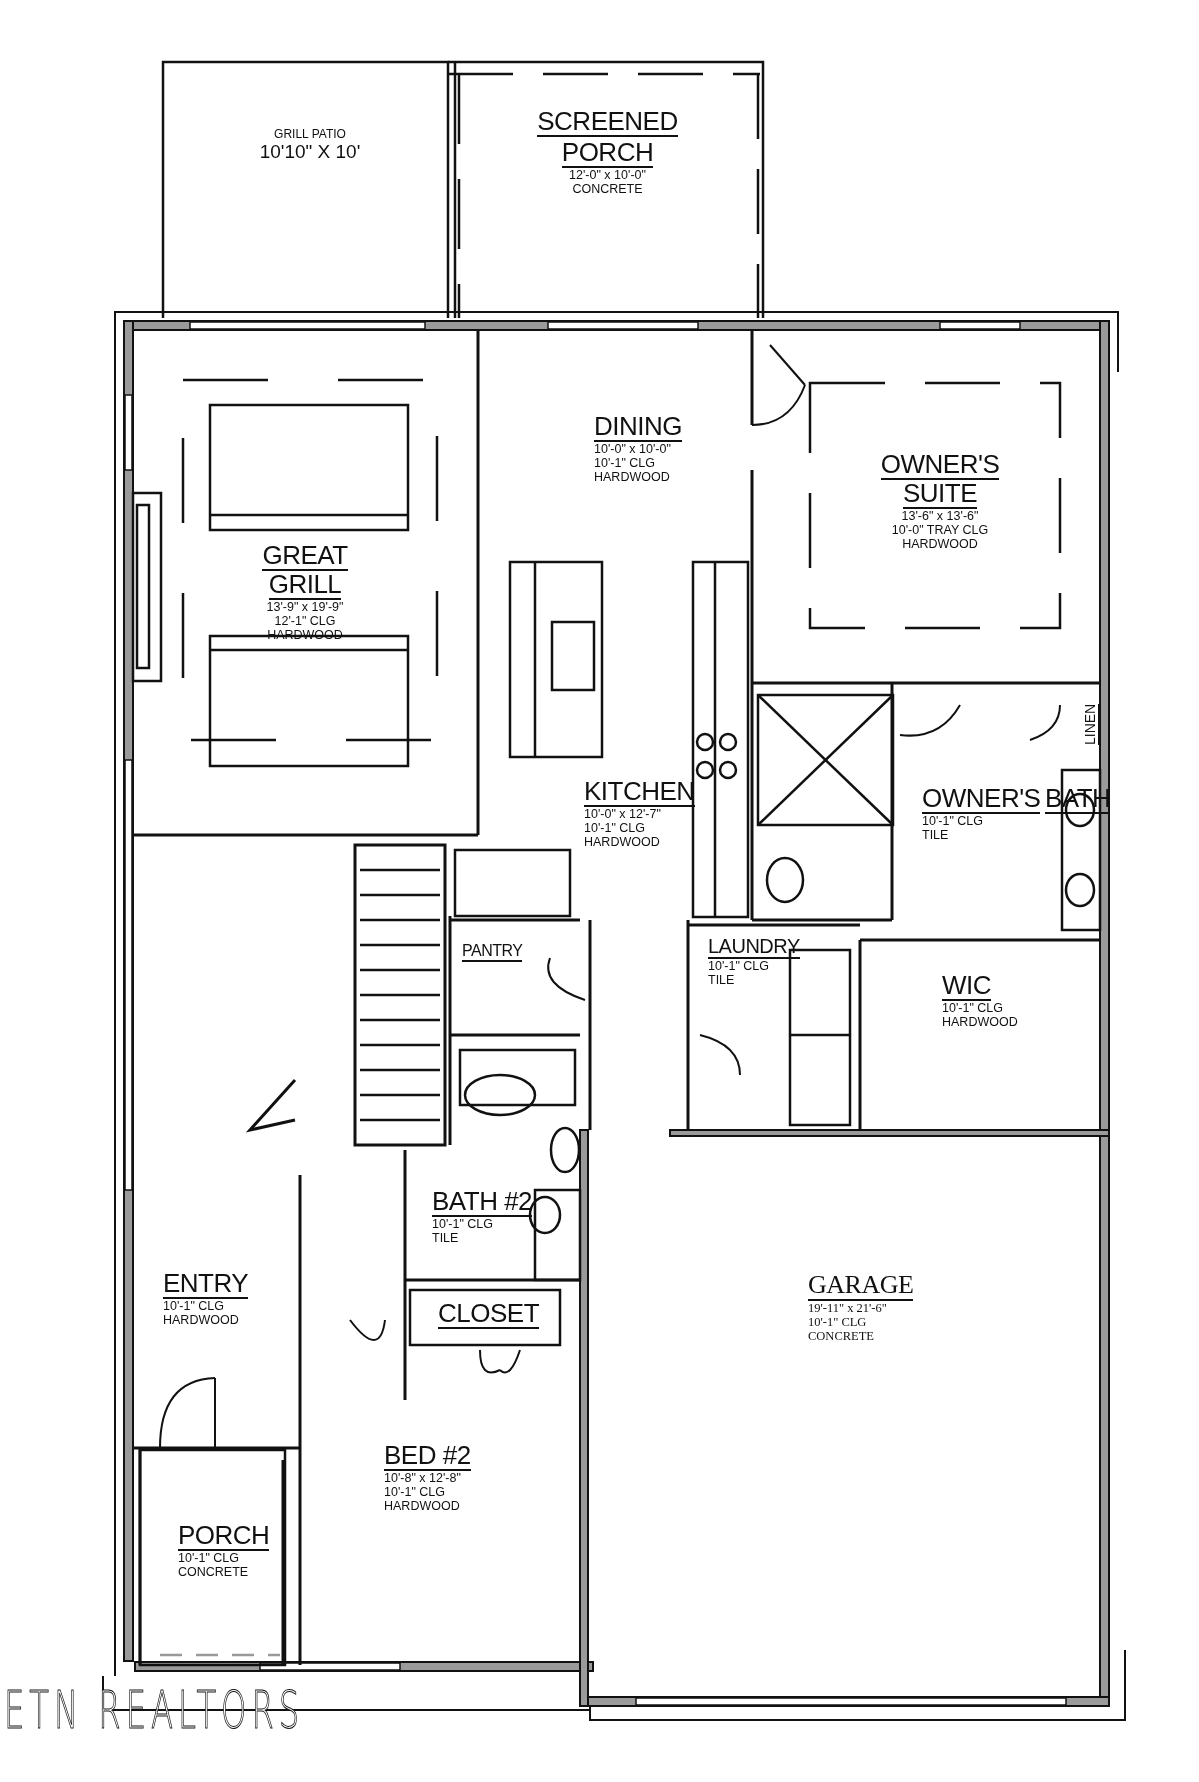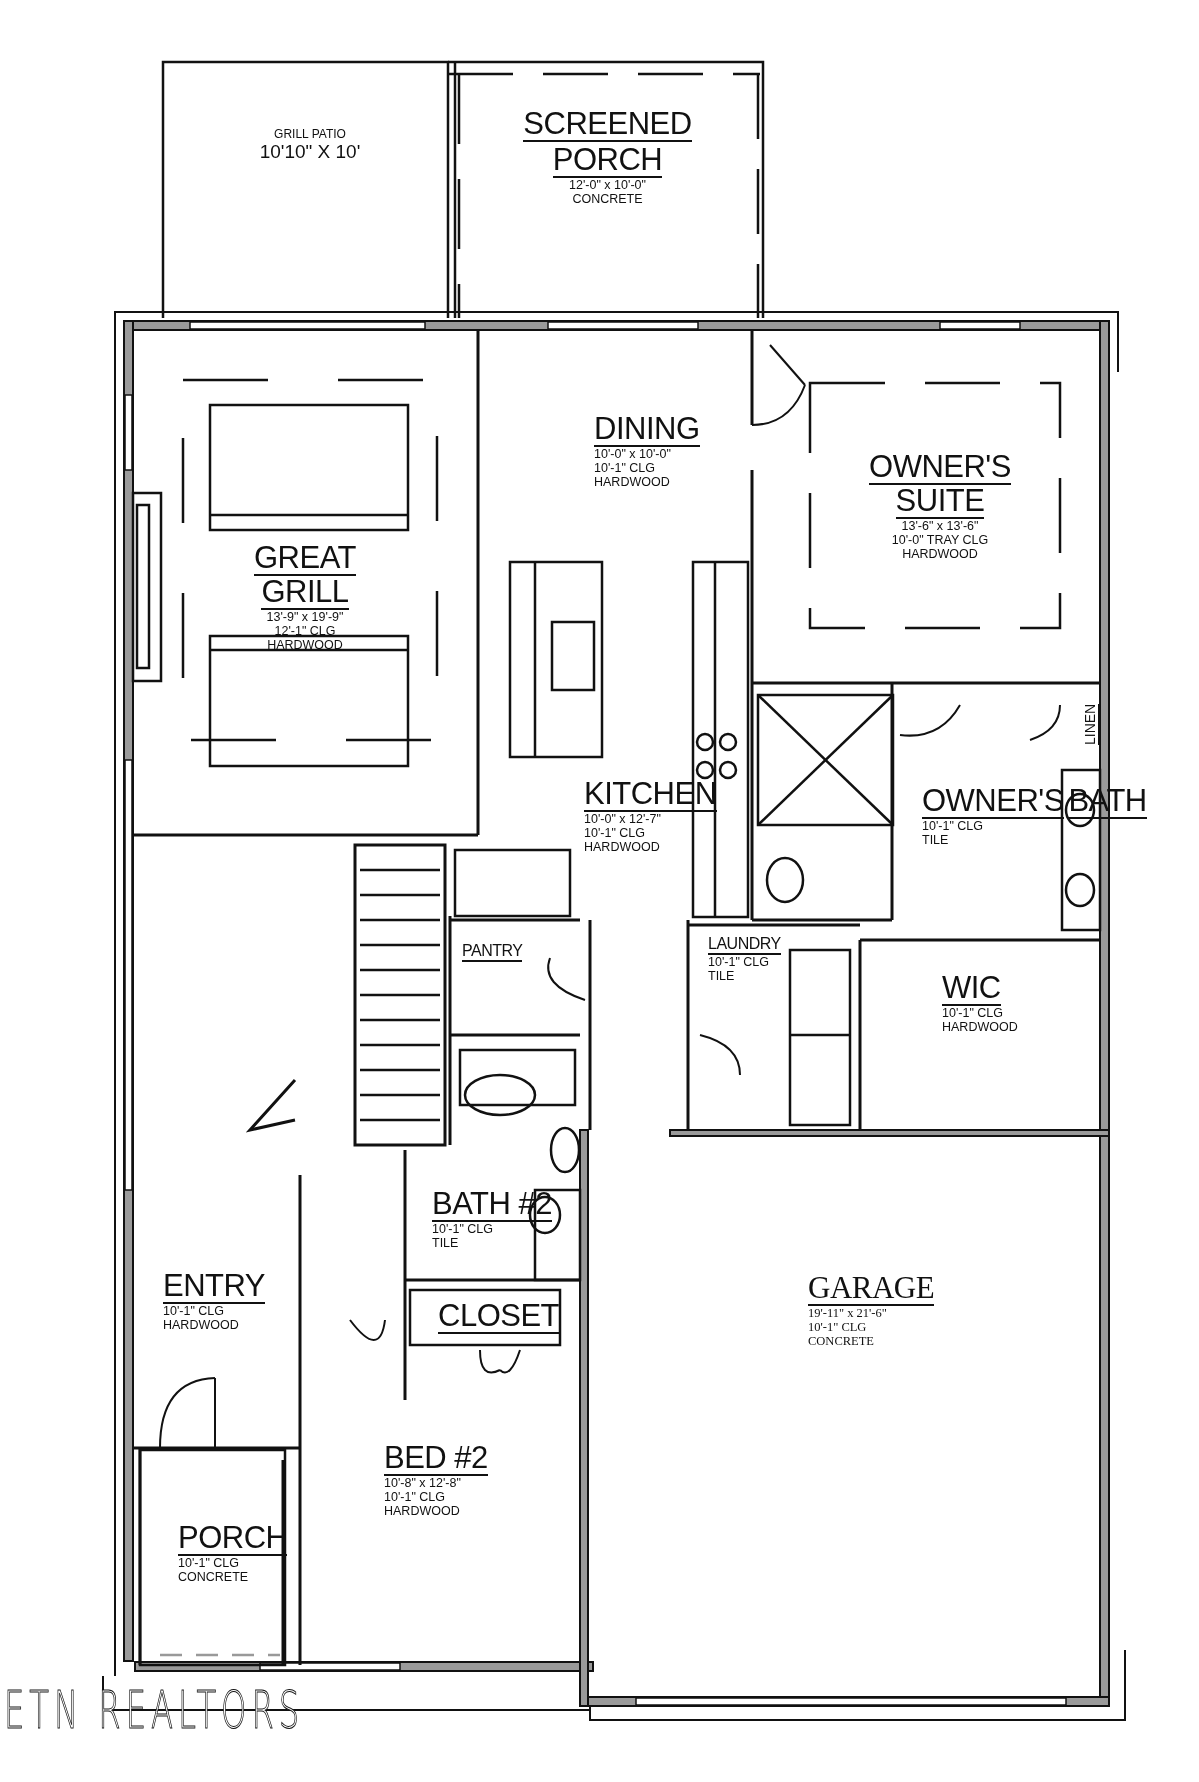--- a/index.html
+++ b/index.html
@@ -1,19 +1,19 @@
 <!DOCTYPE html>
 <html><head>
 <meta charset="utf-8">
 <style>
   html,body{margin:0;padding:0;background:#fff;}
   body{width:1199px;height:1782px;position:relative;overflow:hidden;font-family:"Liberation Sans",sans-serif;color:#111;}
   svg.plan{position:absolute;left:0;top:0;width:1199px;height:1782px;}
   .lbl{position:absolute;text-align:left;line-height:1;}
-  .lbl .name{font-size:31px;letter-spacing:-0.5px;display:block;}
+  .lbl .name{font-size:26px;letter-spacing:-0.5px;display:block;}
   .lbl .name.u{border-bottom:2px solid #111;display:inline-block;padding-bottom:1px;}
   .lbl .sub{font-size:12.5px;display:block;line-height:14px;}
   .ctr{text-align:center;}
   .grill .name{font-size:12px;letter-spacing:0;}
   .grill .dim{font-size:19px;display:block;margin-top:2px;}
   .linen{position:absolute;transform:rotate(-90deg);transform-origin:left top;font-size:14px;border-bottom:2px solid #111;}
   .watermark{position:absolute;left:4px;top:1680px;font-size:52px;font-weight:100;letter-spacing:8px;color:#fff;-webkit-text-stroke:1px #111;font-family:"DejaVu Sans",sans-serif;transform:scaleX(0.62);transform-origin:left top;}
 </style>
 </head>
 <body>
@@ -218,21 +218,21 @@
   <span class="sub">TILE</span>
 </div>
 
 <div class="linen" style="left:1082px;top:745px;">LINEN</div>
 
 <div class="lbl" style="left:462px;top:943px;">
   <span class="name u" style="font-size:16px">PANTRY</span>
 </div>
 
 <div class="lbl" style="left:708px;top:936px;">
-  <span class="name u" style="font-size:16px">LAUNDRY</span>
+  <span class="name u" style="font-size:20px">LAUNDRY</span>
   <span class="sub">10'-1" CLG</span>
   <span class="sub">TILE</span>
 </div>
 
 <div class="lbl" style="left:942px;top:972px;">
   <span class="name u">WIC</span>
   <span class="sub">10'-1" CLG</span>
   <span class="sub">HARDWOOD</span>
 </div>
 

